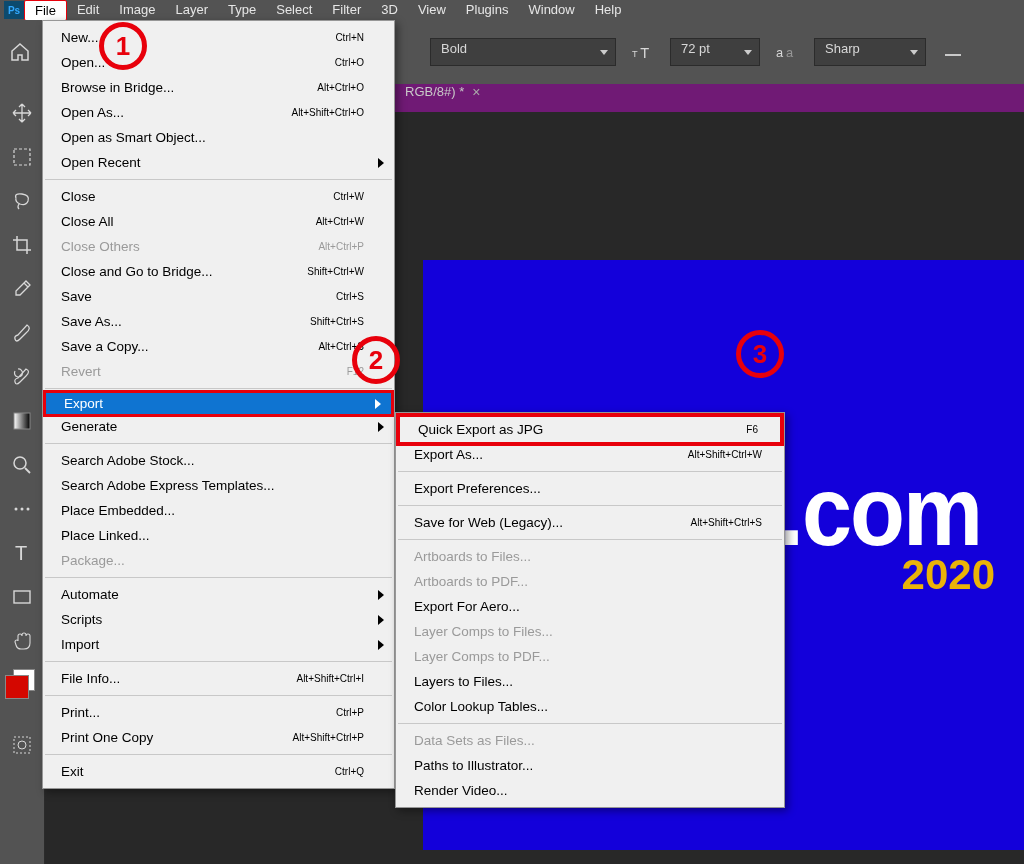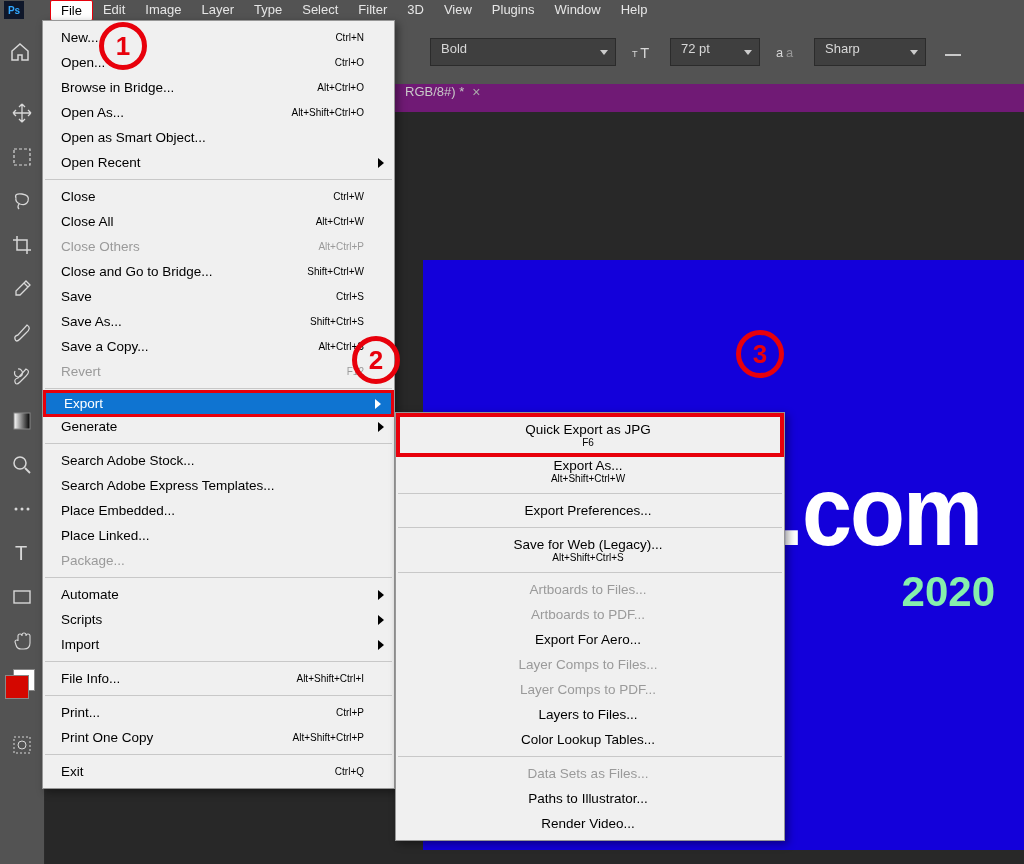--- a/index.html
+++ b/index.html
@@ -23,28 +23,28 @@
       right: 0;
       height: 20px;
       background: #535353;
       display: flex;
       align-items: center;
       padding-left: 4px;
     }
     .ps-logo {
       width: 20px;
       height: 18px;
-      background: #0f172a;
+      background: #0c4a6e;
       color: #31a8ff;
       font-size: 10px;
       font-weight: bold;
       display: flex;
       align-items: center;
       justify-content: center;
-      margin-right: 26px;
+      margin-right: 0;
     }
     .menubar-item {
       color: #e6e6e6;
       font-size: 13px;
       padding: 2px 10px;
       cursor: default;
     }
     .menubar-item.active {
       background: #fff;
       color: #000;
@@ -175,22 +175,22 @@
       color: #fff;
       font-family: "Arial Black", Arial, sans-serif;
       font-weight: 900;
       font-size: 90px;
       letter-spacing: -2px;
       transform: scaleY(1.1);
     }
     .doc-text-year {
       position:absolute;
       right: 32px;
-      top: 308px;
-      color:#86efac;
+      top: 291px;
+      color:#eab308;
       font-family:"Arial Black",Arial,sans-serif;
       font-weight:900;
       font-size:42px;
     }
     
     .dropdown {
       position: absolute;
       top: 20px;
       left: 42px;
       width: 353px;
@@ -247,21 +247,21 @@
       position: absolute;
       top: 412px;
       left: 395px;
       width: 390px;
       background: #f0f0f0;
       border: 1px solid #979797;
       box-shadow: 3px 3px 8px rgba(0,0,0,.4);
       padding: 4px 0;
       z-index: 11;
     }
-    .submenu .menu-item { padding: 5px 22px 5px 18px; flex-direction: column; }
+    .submenu .menu-item { padding: 5px 22px 5px 18px; }
     .sub-highlight {
       border: 4px solid #e8000b;
       margin: -4px 0;
     }
     
     .marker {
       position: absolute;
       width: 48px;
       height: 48px;
       border: 5px solid #e8000b;

